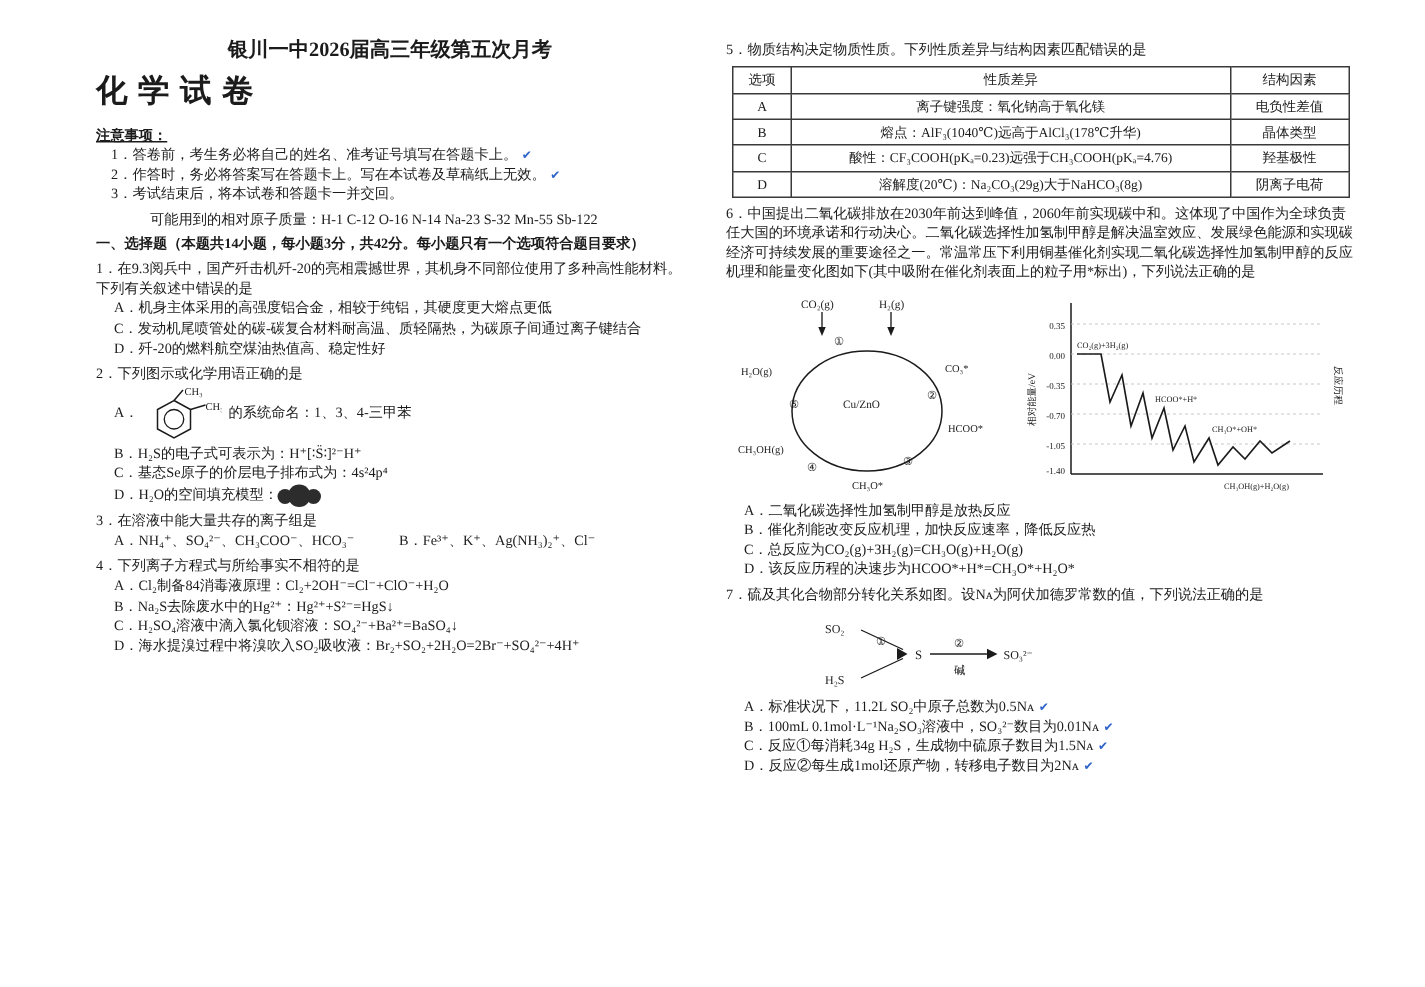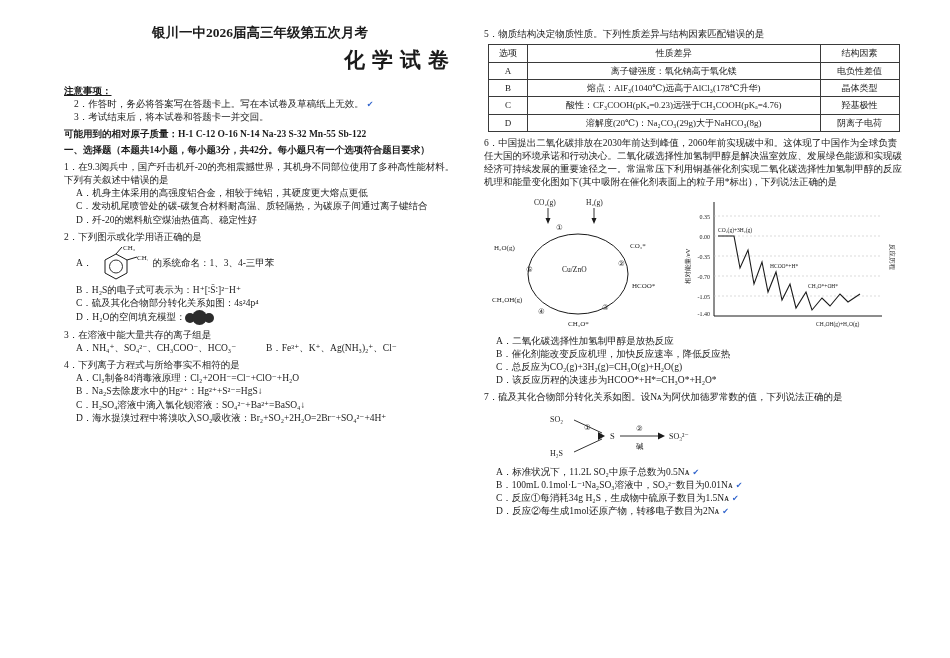--- a/index.html
+++ b/index.html
@@ -5,24 +5,24 @@
   html,body{margin:0;padding:0;background:#ffffff;}
   body{
     width:950px;height:658px;overflow:hidden;
     font-family:"Liberation Serif","DejaVu Serif",serif;
     color:#1b1b1b;font-size:9.5px;line-height:1.38;
   }
   .page{display:flex;gap:28px;padding:24px 16px 0 64px;box-sizing:border-box;}
   .col-left{width:392px;flex:none;}
   .col-right{width:420px;flex:none;}
   .hline1{font-weight:bold;font-size:13.5px;text-align:center;}
-  .htitle{font-weight:bold;font-size:21px;text-align:right;letter-spacing:7px;margin:3px 0 10px;}
+  .htitle{font-weight:bold;font-size:21px;text-align:left;letter-spacing:7px;margin:3px 0 10px;}
   .notice-heading{font-weight:bold;text-decoration:underline;}
   .notice-item{padding-left:10px;}
-  .bold-line{font-weight:bold;margin-top:4px;}
+  .bold-line{font-weight:normal;margin-top:4px;margin-left:36px;}
   .section-heading{font-weight:bold;margin-top:3px;}
   .question{margin-top:4px;}
   .opt{padding-left:12px;}
   .opt-row{display:flex;padding-left:12px;}
   .opt-row .cell{width:50%;}
   .mark{color:#2f63cc;font-size:8px;margin-left:3px;font-family:"DejaVu Sans",sans-serif;}
   table.qtable{border-collapse:collapse;width:98%;margin:3px 0 5px 4px;}
   table.qtable td,table.qtable th{border:1px solid #3a3a3a;padding:2px 4px;text-align:center;font-weight:normal;font-size:9px;}
   table.qtable .c-opt{width:30px;}
   table.qtable .c-factor{width:70px;}
@@ -41,20 +41,23 @@
 <div class="page">
 
   <div class="col-left">
 
     <div class="hline1">银川一中2026届高三年级第五次月考</div>
     <div class="htitle">化学试卷</div>
 
     <div>
       <div class="notice-heading">注意事项：</div>
       <div class="notice-item">
+        <span>1．答卷前，考生务必将自己的姓名、准考证号填写在答题卡上。</span><span class="mark">✔</span>
+      </div>
+      <div class="notice-item">
         <span>2．作答时，务必将答案写在答题卡上。写在本试卷及草稿纸上无效。</span><span class="mark">✔</span>
       </div>
       <div class="notice-item">
         <span>3．考试结束后，将本试卷和答题卡一并交回。</span>
       </div>
     </div>
 
     <div class="bold-line">可能用到的相对原子质量：H-1  C-12  O-16  N-14  Na-23  S-32  Mn-55  Sb-122</div>
     <div class="section-heading">一、选择题（本题共14小题，每小题3分，共42分。每小题只有一个选项符合题目要求）</div>
 
@@ -75,21 +78,21 @@
             <circle cx="20" cy="22.5" r="6.5" fill="none" stroke="#1b1b1b" stroke-width="0.9"></circle>
             <line x1="20" y1="10" x2="26" y2="3" stroke="#1b1b1b" stroke-width="1"></line>
             <line x1="31" y1="16" x2="41" y2="13" stroke="#1b1b1b" stroke-width="1"></line>
             <text x="27" y="6" font-size="7">CH₃</text>
             <text x="41" y="16" font-size="7">CH₃</text>
           </svg>
           <span>的系统命名：1、3、4-三甲苯</span>
         </span>
       </div>
       <div class="opt">B．H₂S的电子式可表示为：H⁺[∶S̈∶]²⁻H⁺</div>
-      <div class="opt">C．硫及其化合物部分转化关系如图：4s²4p⁴</div>
+      <div class="opt">C．基态Se原子的价层电子排布式为：4s²4p⁴</div>
       <div class="opt">
         <span>D．H₂O的空间填充模型：</span>
         <span>
           <span class="sphere sph-small"></span><span class="sphere sph-big"></span><span class="sphere sph-small"></span>
         </span>
       </div>
     </div>
 
     <div class="question">
       <div>3．在溶液中能大量共存的离子组是</div>

